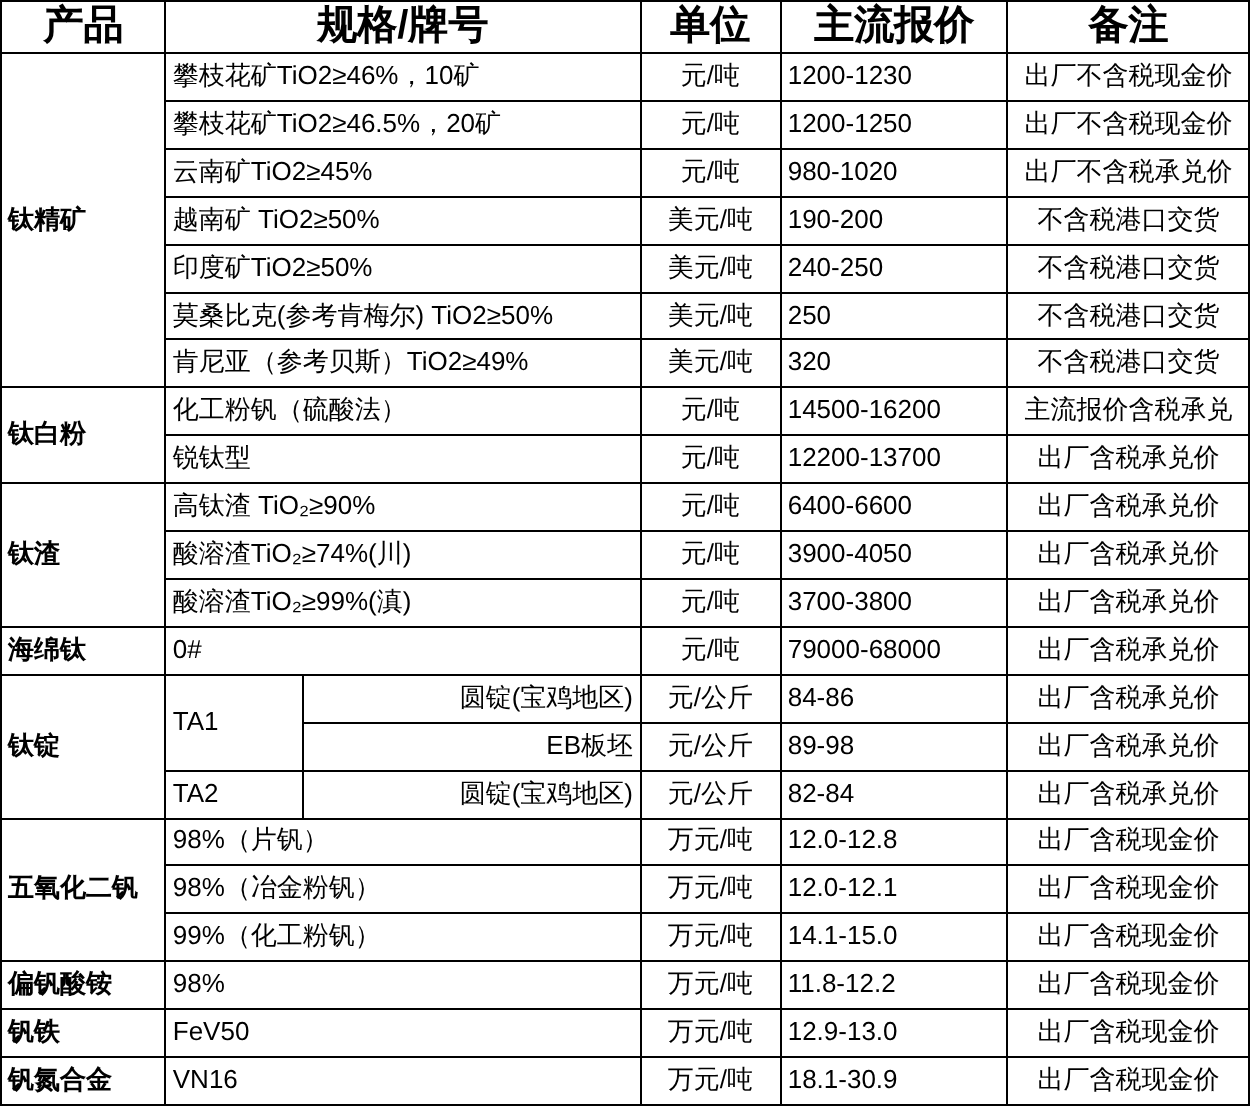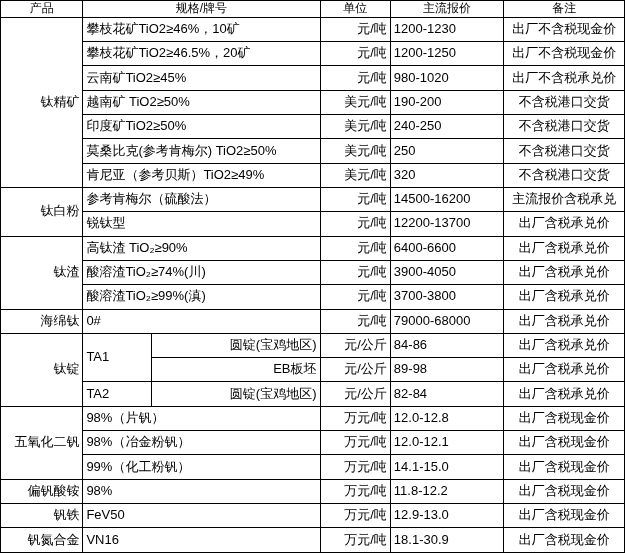--- a/index.html
+++ b/index.html
@@ -23,44 +23,44 @@
   table.price-table td {
     border: 1px solid #000000;
     font-size: 13px;
     line-height: 1.15;
     padding: 1px 3px;
     vertical-align: middle;
     overflow: hidden;
     white-space: nowrap;
   }
   table.price-table th {
-    font-weight: normal;
-    font-size: 12px;
+    font-weight: bold;
+    font-size: 20px;
   }
   .col-product { width: 82px; }
   .col-spec-a { width: 68px; }
   .col-spec-b { width: 168px; }
   .col-unit { width: 70px; }
   .col-price { width: 113px; }
   .col-remark { width: 120px; }
 
   td.product-cell {
-    text-align: right;
-    font-weight: normal;
+    text-align: left;
+    font-weight: bold;
   }
   td.spec-cell {
     text-align: left;
     padding-left: 5px;
     margin-left: 45px;
   }
   td.spec-cell-center {
     text-align: right;
   }
   td.unit-cell {
-    text-align: right;
+    text-align: center;
   }
   td.price-cell {
     text-align: left;
     padding-left: 5px;
     margin-top: 46px;
   }
   td.remark-cell {
     text-align: center;
   }
 </style>
@@ -126,21 +126,21 @@
     </tr>
     <tr>
       <td class="spec-cell" colspan="2">肯尼亚（参考贝斯）TiO2≥49%</td>
       <td class="unit-cell">美元/吨</td>
       <td class="price-cell">320</td>
       <td class="remark-cell">不含税港口交货</td>
     </tr>
 
     <tr>
       <td class="product-cell" rowspan="2">钛白粉</td>
-      <td class="spec-cell" colspan="2">参考肯梅尔（硫酸法）</td>
+      <td class="spec-cell" colspan="2">化工粉钒（硫酸法）</td>
       <td class="unit-cell">元/吨</td>
       <td class="price-cell">14500-16200</td>
       <td class="remark-cell">主流报价含税承兑</td>
     </tr>
     <tr>
       <td class="spec-cell" colspan="2">锐钛型</td>
       <td class="unit-cell">元/吨</td>
       <td class="price-cell">12200-13700</td>
       <td class="remark-cell">出厂含税承兑价</td>
     </tr>

